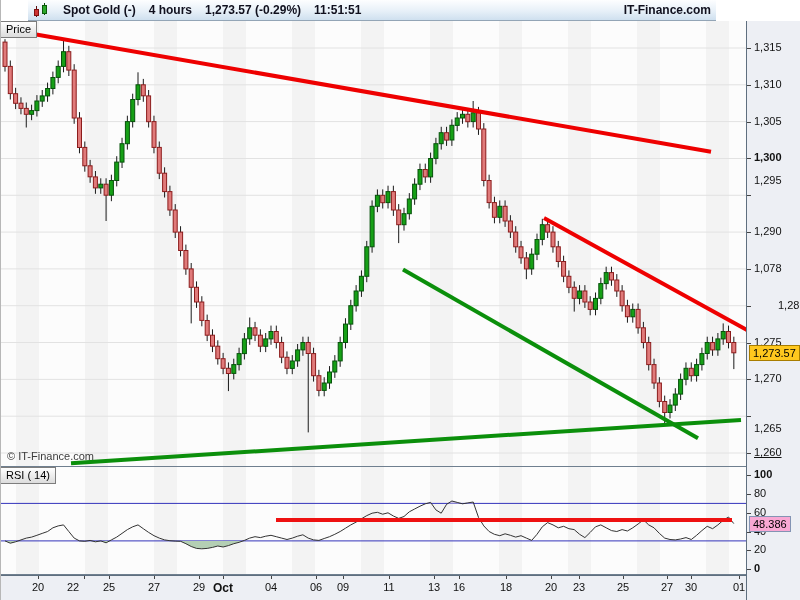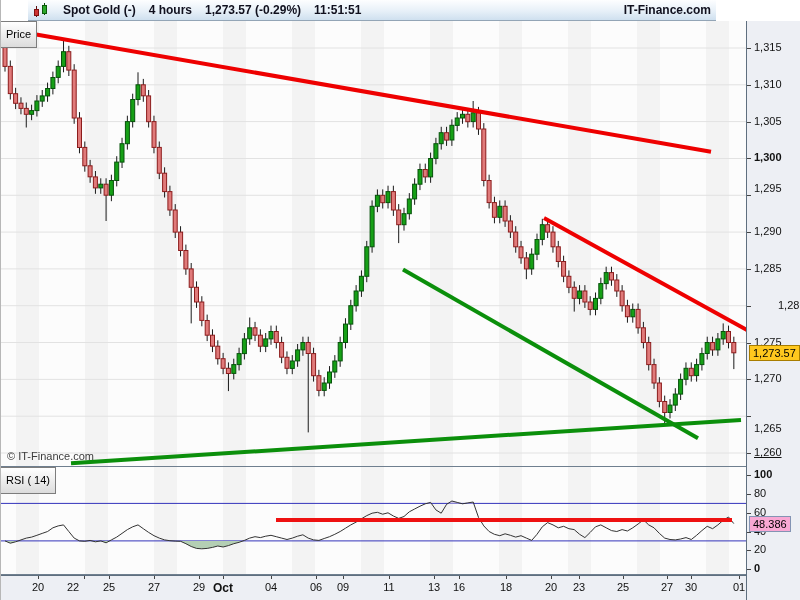--- a/index.html
+++ b/index.html
@@ -30,21 +30,21 @@
   }
   #price-pane{top:21px;height:446px;}
   #rsi-pane{top:467px;height:108px;}
   .pane svg{position:absolute;left:0;top:0;}
   
   .tab{
     position:absolute;left:0;z-index:5;
     font-family:"Liberation Sans",sans-serif;font-size:11px;color:#000;
     background:linear-gradient(#ffffff,#dcdcdc);
     border:1px solid #7d7d7d;border-left:none;
-    padding:0 5px;height:27px;line-height:13px;cursor:pointer;
+    padding:0 5px;height:17px;line-height:13px;cursor:pointer;
   }
   #price-tab{top:21px;}
   #rsi-tab{top:467px;}
   .watermark{
     position:absolute;left:6px;top:450px;z-index:4;
     font-size:11px;color:#3c3c3c;
   }
   
   #y-axis{
     position:absolute;left:745px;top:21px;width:55px;height:579px;
@@ -420,25 +420,25 @@
       <div class="ytick" style="top: 425px; text-decoration: underline;">1,260</div>
       <div class="ymark" style="top: 395.182px;"></div>
       <div class="ytick" style="top: 401px;">1,265</div>
       <div class="ymark" style="top: 358.364px;"></div>
       <div class="ytick" style="top: 351.364px;">1,270</div>
       <div class="ymark" style="top: 321.545px;"></div>
       <div class="ytick" style="top: 314.545px;">1,275</div>
       <div class="ymark" style="top: 284.727px;"></div>
       <div class="ytick" style="top: 277.727px; margin-left: 24px;">1,280</div>
       <div class="ymark" style="top: 247.909px;"></div>
-      <div class="ytick" style="top: 240.909px;">1,285</div>
+      <div class="ytick" style="top: 240.909px;">1,078</div>
       <div class="ymark" style="top: 211.091px;"></div>
       <div class="ytick" style="top: 204.091px;">1,290</div>
       <div class="ymark" style="top: 174.273px;"></div>
-      <div class="ytick" style="top: 161px;">1,295</div>
+      <div class="ytick" style="top: 153px;">1,295</div>
       <div class="ymark" style="top: 137.455px;"></div>
       <div class="ytick bold" style="top: 130.455px;">1,300</div>
       <div class="ymark" style="top: 100.636px;"></div>
       <div class="ytick" style="top: 93.6364px;">1,305</div>
       <div class="ymark" style="top: 63.8182px;"></div>
       <div class="ytick" style="top: 56.8182px;">1,310</div>
       <div class="ymark" style="top: 27px;"></div>
       <div class="ytick" style="top: 20px;">1,315</div>
       <div class="ymark" style="top: 548px;"></div>
       <div class="ytick bold" style="top: 541px;">0</div>

